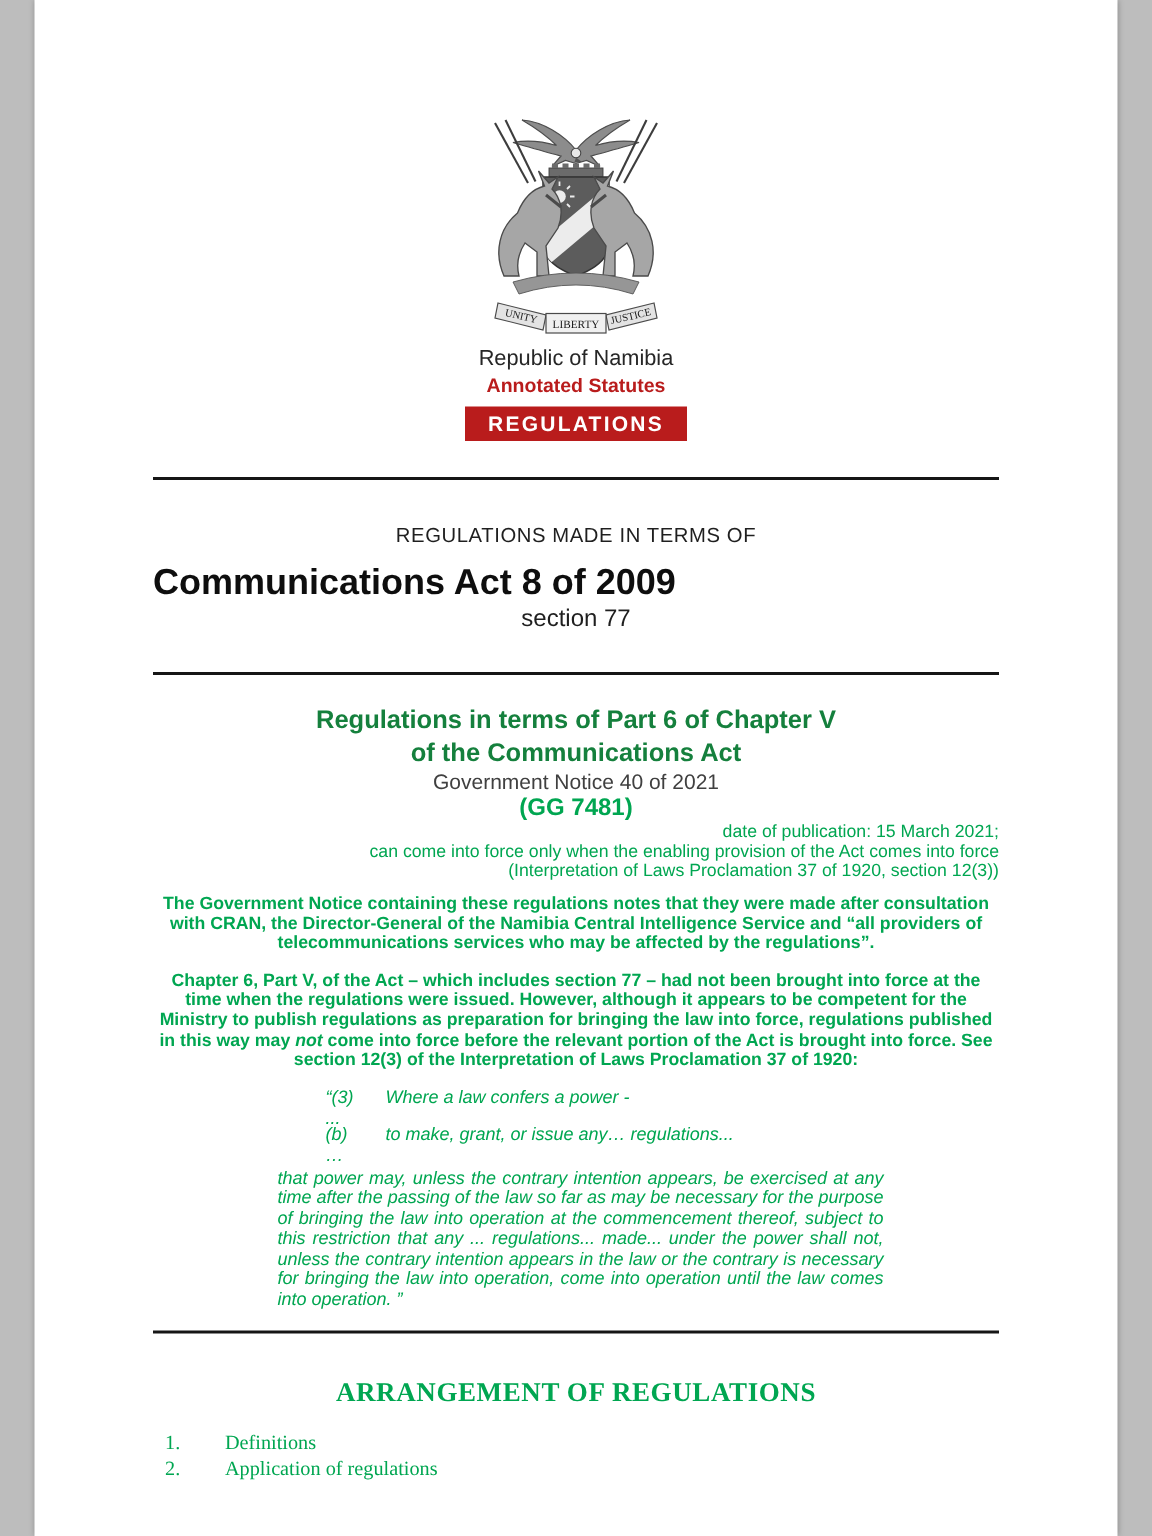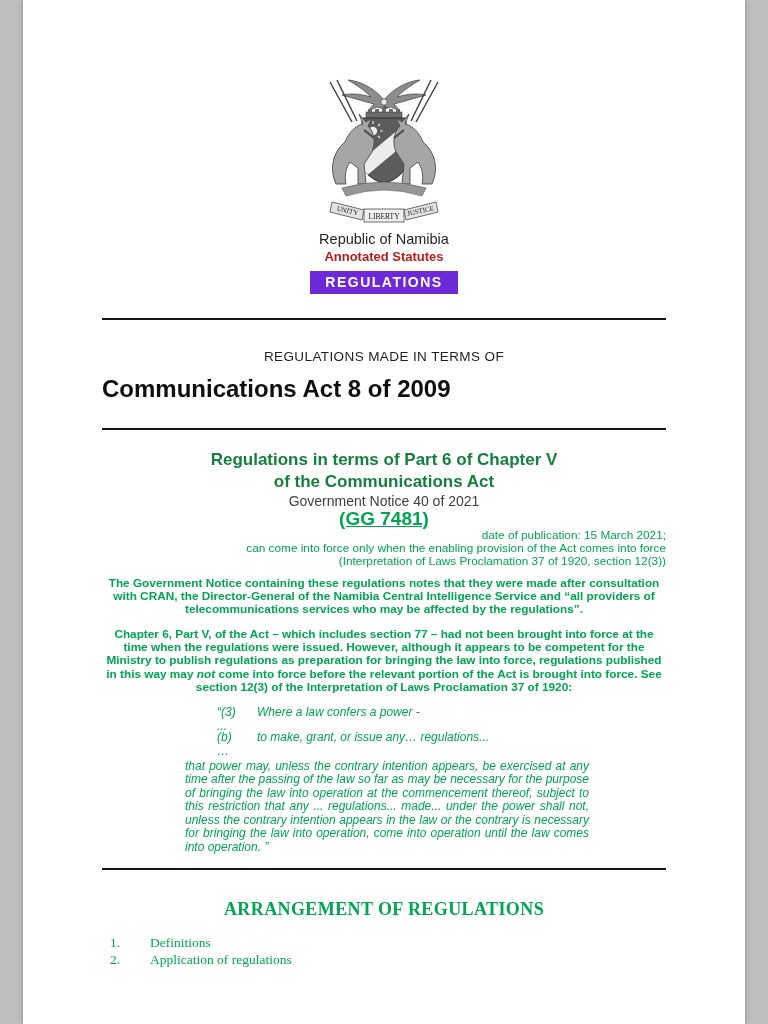--- a/index.html
+++ b/index.html
@@ -13,40 +13,40 @@
     box-shadow:0 0 4px rgba(0,0,0,.28);
   }
   .content{width:564px;margin:0 auto;}
 
   
   .masthead{text-align:center;padding-top:72px;}
   .emblem{width:140px;height:152px;display:block;margin:0 auto;}
   .rep-line{font-size:14.5px;color:#262626;margin-top:7px;line-height:17px;}
   .ann-line{font-size:13px;font-weight:bold;color:#b91c1c;line-height:17px;}
   .reg-banner{
-    display:inline-block;background:#6d28d9;color:#fff;font-weight:bold;
+    display:inline-block;background:#b91c1c;color:#fff;font-weight:bold;
     font-size:14px;letter-spacing:1.5px;padding:3px 15px 4px;margin-top:6px;
   }
 
   
   .rule{border:0;border-top:2px solid #161616;margin:0;}
   .rule1{margin-top:24px;}
   .rule2{margin-top:25px;}
   .rule3{margin-top:14px;}
 
   
   .kicker{margin-top:28px;text-align:center;font-size:13.5px;letter-spacing:.4px;color:#1f1f1f;line-height:17px;}
   .act-title{margin-top:10px;font-size:24px;font-weight:bold;color:#0e0e0e;line-height:28px;}
   .act-section{text-align:center;font-size:16px;color:#1f1f1f;line-height:20px;}
 
   
   .notice-title{margin-top:19px;text-align:center;font-weight:bold;font-size:17px;line-height:21.5px;color:#15803d;}
   .gn-line{text-align:center;font-size:14px;margin-top:1px;color:#404040;line-height:17px;}
   .gg-line{text-align:center;margin-top:1px;line-height:15px;}
-  .gg-link{font-weight:bold;font-size:19px;text-decoration:underline;cursor:pointer;}
+  .gg-link{font-weight:bold;font-size:16px;cursor:pointer;}
   .pub-block{margin-top:2px;text-align:right;font-weight:normal;font-size:11.8px;line-height:13.2px;}
 
   
   .annot{font-weight:bold;font-size:11.8px;line-height:13.2px;text-align:center;}
   .annot-1{margin-top:8px;}
   .annot-2{margin-top:11px;}
   .annot em{font-style:italic;}
 
   
   .quote{margin-left:83px;width:404px;font-style:italic;font-size:12px;margin-top:9px;}
@@ -129,20 +129,21 @@
 
       <div class="rep-line">Republic of Namibia</div>
       <div class="ann-line">Annotated Statutes</div>
       <div><span class="reg-banner">REGULATIONS</span></div>
     </header>
 
     <hr class="rule rule1">
 
     <div class="kicker">REGULATIONS MADE IN TERMS OF</div>
     <div class="act-title">Communications Act 8 of 2009</div>
+    <div class="act-section">section 77</div>
 
     <hr class="rule rule2">
 
     <div class="notice-title">
       <div>Regulations in terms of Part 6 of Chapter V</div>
       <div>of the Communications Act</div>
     </div>
     <div class="gn-line">Government Notice 40 of 2021</div>
     <div class="gg-line">
       <a class="gg-link green">(GG 7481)</a>

